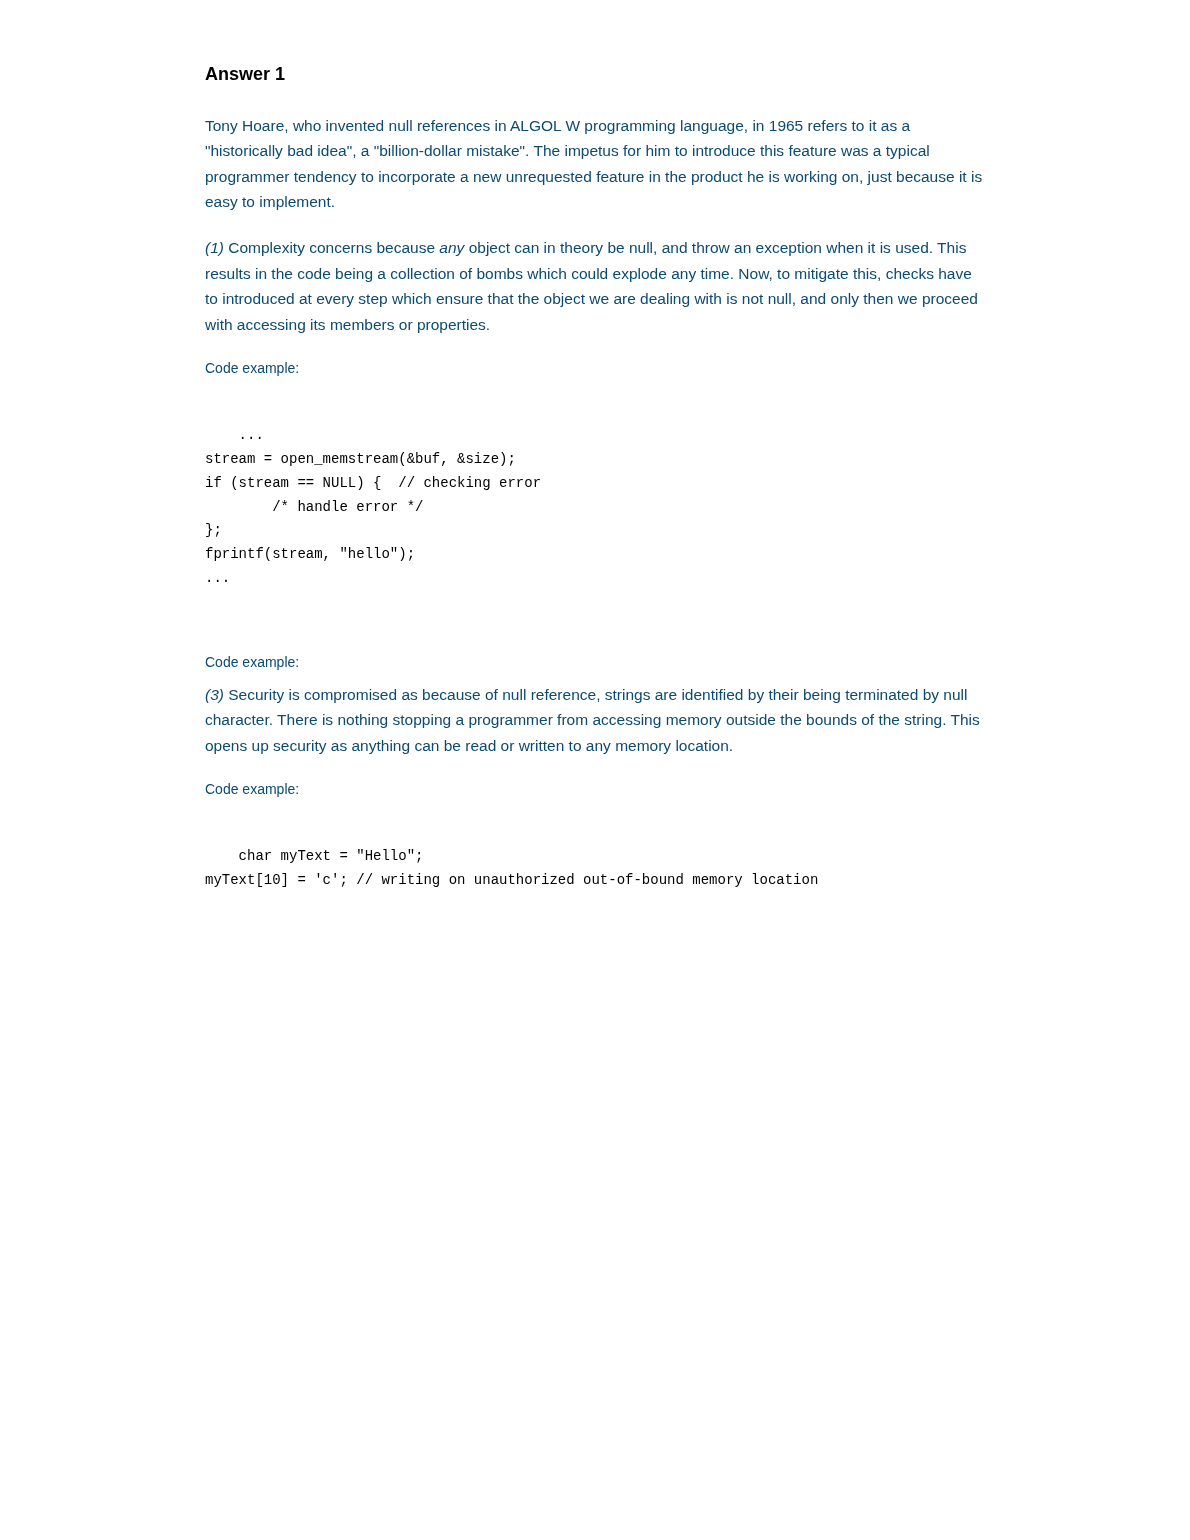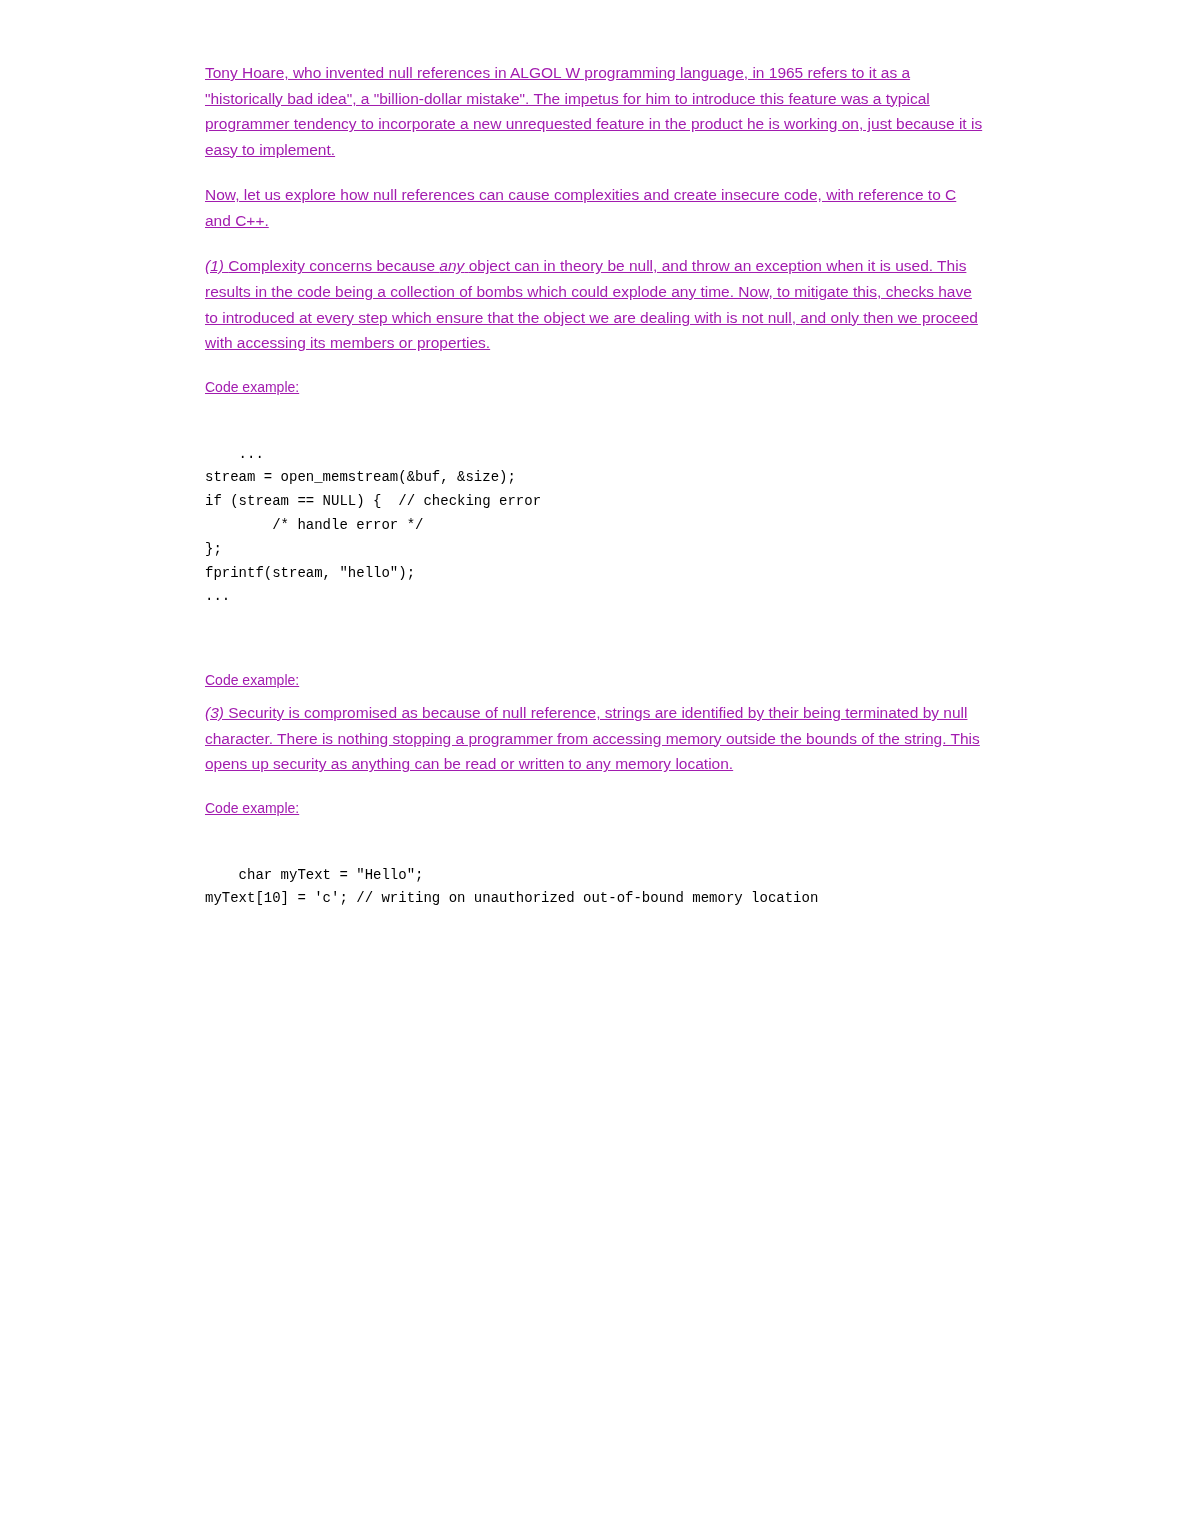--- a/index.html
+++ b/index.html
@@ -29,22 +29,21 @@
       font-weight: bold;
       margin-bottom: 24px;
       font-family: Arial, sans-serif;
     }
 
     .paragraph {
       font-family: Arial, sans-serif;
       font-size: 15.5px;
       line-height: 1.65;
       margin-bottom: 20px;
-      color: #a21caf;
-      text-decoration: underline;
+      color: #0c4a6e;
     }
 
     .code-label {
       font-family: Arial, sans-serif;
       font-size: 14px;
       margin-bottom: 8px;
       margin-top: 4px;
     }
 
     .code-block {
@@ -56,28 +55,26 @@
       margin-bottom: 24px;
       white-space: pre;
       color: #000;
     }
   </style>
 </head>
 <body>
 
 <div class="page-container">
 
+  <h1 class="answer-title">Answer 1</h1>
 
   <p class="paragraph">
     <span>Tony Hoare, who invented null references in ALGOL W programming language, in 1965 refers to it as a "historically bad idea", a "billion-dollar mistake". The impetus for him to introduce this feature was a typical programmer tendency to incorporate a new unrequested feature in the product he is working on, just because it is easy to implement.</span>
   </p>
 
-  <p class="paragraph">
-    <span>Now, let us explore how null references can cause complexities and create insecure code, with reference to C and C++.</span>
-  </p>
 
   <p class="paragraph">
     <em>(1)</em>
     <span> Complexity concerns because </span>
     <em>any</em>
     <span> object can in theory be null, and throw an exception when it is used. This results in the code being a collection of bombs which could explode any time. Now, to mitigate this, checks have to introduced at every step which ensure that the object we are dealing with is not null, and only then we proceed with accessing its members or properties.</span>
   </p>
 
   <p class="code-label paragraph">Code example:</p>
 

